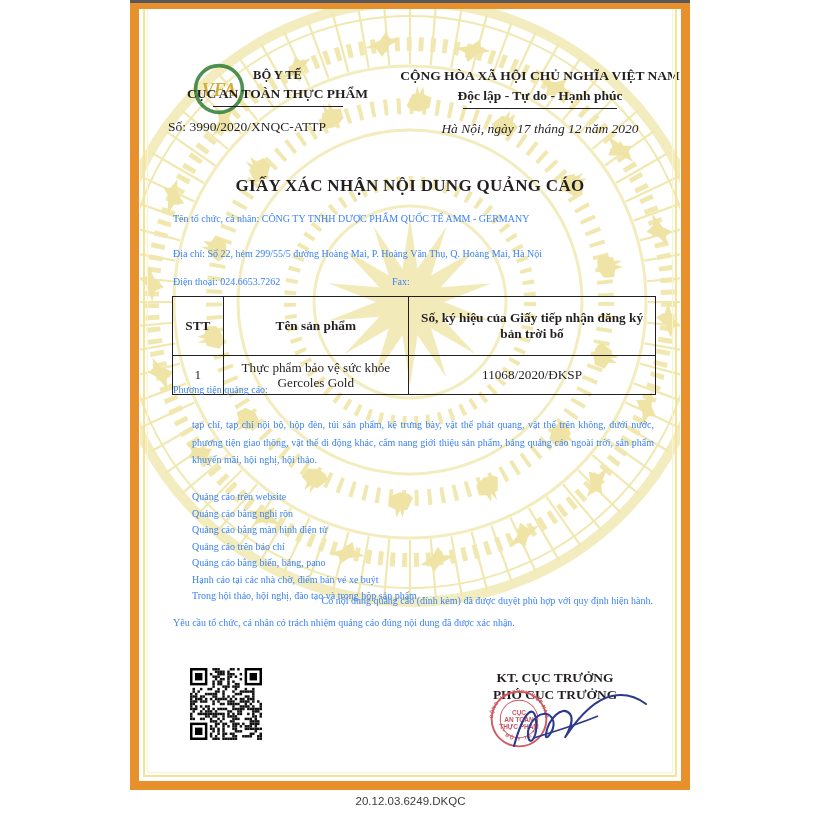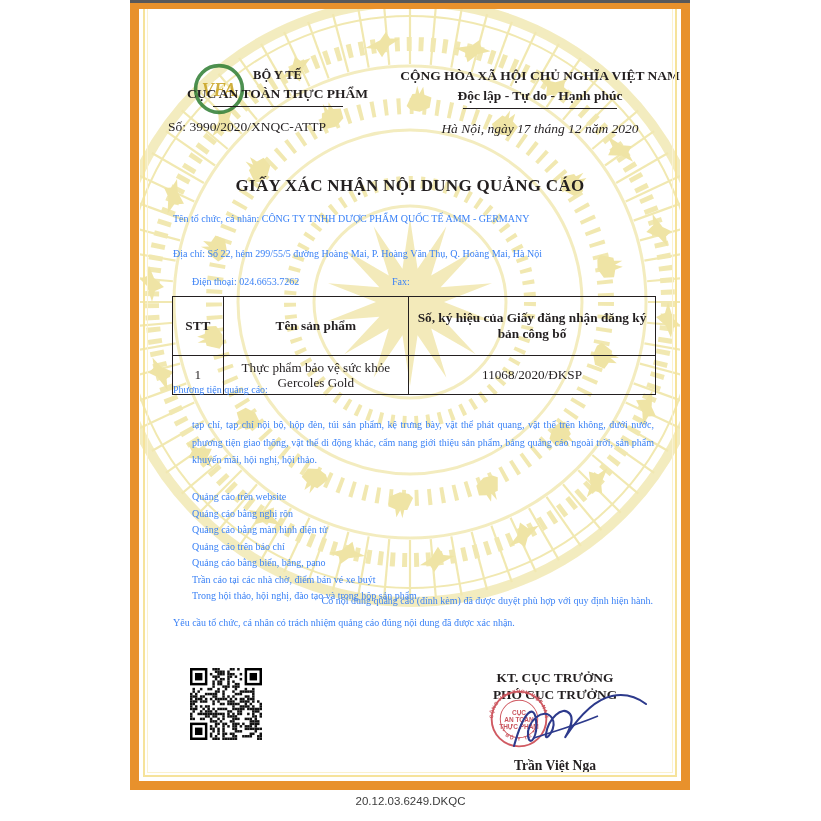--- a/index.html
+++ b/index.html
@@ -214,29 +214,29 @@
 
     <div class="t hdr-right b s13">CỘNG HÒA XÃ HỘI CHỦ NGHĨA VIỆT NAM</div>
     <div class="t hdr-right b s13" style="top:88px">Độc lập - Tự do - Hạnh phúc</div>
     <div class="rule" style="left:333px;top:108px;width:154px;"></div>
     <div class="t hdr-right s13" style="top:121px;font-style:italic;">Hà Nội, ngày 17 tháng 12 năm 2020</div>
 
     <div class="t title">GIẤY XÁC NHẬN NỘI DUNG QUẢNG CÁO</div>
 
     <div class="para" style="top:210px;">Tên tổ chức, cá nhân: CÔNG TY TNHH DƯỢC PHẨM QUỐC TẾ AMM - GERMANY</div>
     <div class="para" style="top:245px;">Địa chỉ: Số 22, hẻm 299/55/5 đường Hoàng Mai, P. Hoàng Văn Thụ, Q. Hoàng Mai, Hà Nội</div>
-    <div class="para" style="top:273px;width:210px;margin-left:19px;">Điện thoại: 024.6653.7262</div>
+    <div class="para" style="top:273px;width:210px;">Điện thoại: 024.6653.7262</div>
     <div class="para" style="top:273px;left:262px;width:120px;">Fax:</div>
 
     <table id="tbl">
       <thead>
         <tr>
           <th class="c1">STT</th>
           <th class="c2">Tên sản phẩm</th>
-          <th class="c3">Số, ký hiệu của Giấy đăng nhận đăng ký bản công bố</th>
+          <th class="c3">Số, ký hiệu của Giấy tiếp nhận đăng ký bản trời bố</th>
         </tr>
       </thead>
       <tbody>
         <tr>
           <td>1</td>
           <td>
             <span>Thực phẩm bảo vệ sức khỏe</span><br>
             <span>Gercoles Gold</span>
           </td>
           <td>11068/2020/ĐKSP</td>
@@ -246,21 +246,21 @@
 
     <div class="para" style="top:381px;">Phương tiện quảng cáo:</div>
     <div class="para" style="top:416px;left:62px;width:462px;text-align:justify;">tạp chí, tạp chí nội bộ, hộp đèn, túi sản phẩm, kệ trưng bày, vật thể phát quang, vật thể trên không, dưới nước, phương tiện giao thông, vật thể di động khác, cẩm nang giới thiệu sản phẩm, bảng quảng cáo ngoài trời, sản phẩm khuyến mãi, hội nghị, hội thảo.</div>
 
     <div id="media-list">
         <div class="para" style="top: 488px; left: 62px; width: 462px;">Quảng cáo trên website</div>
         <div class="para" style="top: 504.5px; left: 62px; width: 462px;">Quảng cáo bằng nghị rôn</div>
         <div class="para" style="top: 521px; left: 62px; width: 462px;">Quảng cáo bằng màn hình điện tử</div>
         <div class="para" style="top: 537.5px; left: 62px; width: 462px;">Quảng cáo trên báo chí</div>
         <div class="para" style="top: 554px; left: 62px; width: 462px;">Quảng cáo bằng biển, bảng, pano</div>
-        <div class="para" style="top: 570.5px; left: 62px; width: 462px;">Trần cáo tại các nhà chờ, điểm bán vé xe buýt</div>
+        <div class="para" style="top: 570.5px; left: 62px; width: 462px;">Hạnh cáo tại các nhà chờ, điểm bán vé xe buýt</div>
         <div class="para" style="top: 587px; left: 62px; width: 462px;">Trong hội thảo, hội nghị, đào tạo và trong hộp sản phẩm</div>
       </div>
 
     <div class="para" style="top:592px;text-align:right;">Có nội dung quảng cáo (đính kèm) đã được duyệt phù hợp với quy định hiện hành.</div>
     <div class="para" style="top:614px;">Yêu cầu tổ chức, cá nhân có trách nhiệm quảng cáo đúng nội dung đã được xác nhận.</div>
 
     <div class="sig">
       <div>KT. CỤC TRƯỞNG</div>
       <div>PHÓ CỤC TRƯỞNG</div>
     </div>
@@ -283,21 +283,20 @@
       <text x="50" y="64" text-anchor="middle" font-family="Liberation Sans, sans-serif" font-size="9" font-weight="bold" fill="#C9545D">THỰC PHẨM</text>
     </svg>
 
     <svg id="scribble" viewBox="0 0 150 70">
       <path d="M14,56 C24,20 34,14 36,30 C38,46 30,58 28,46 C26,32 44,16 52,28
                C58,38 44,54 46,44 C48,30 62,14 70,24 C76,32 62,52 66,46
                C74,34 92,10 112,6 C126,3 138,8 146,14" fill="none" stroke="#2D3A8C" stroke-width="2.1" stroke-linecap="round"></path>
       <path d="M34,48 C52,42 74,36 98,26" fill="none" stroke="#2D3A8C" stroke-width="1.6"></path>
     </svg>
 
-    <div class="signer">Trần Việt Nga</div>
 
     <div id="qrbox"></div>
     <svg id="qr" viewBox="0 0 29 29">
         <rect width="29" height="29" fill="#fff"></rect>
         <rect x="9" y="0" width="1" height="1" fill="#111"></rect>
         <rect x="10" y="0" width="1" height="1" fill="#111"></rect>
         <rect x="11" y="0" width="1" height="1" fill="#111"></rect>
         <rect x="16" y="0" width="1" height="1" fill="#111"></rect>
         <rect x="17" y="0" width="1" height="1" fill="#111"></rect>
         <rect x="19" y="0" width="1" height="1" fill="#111"></rect>

